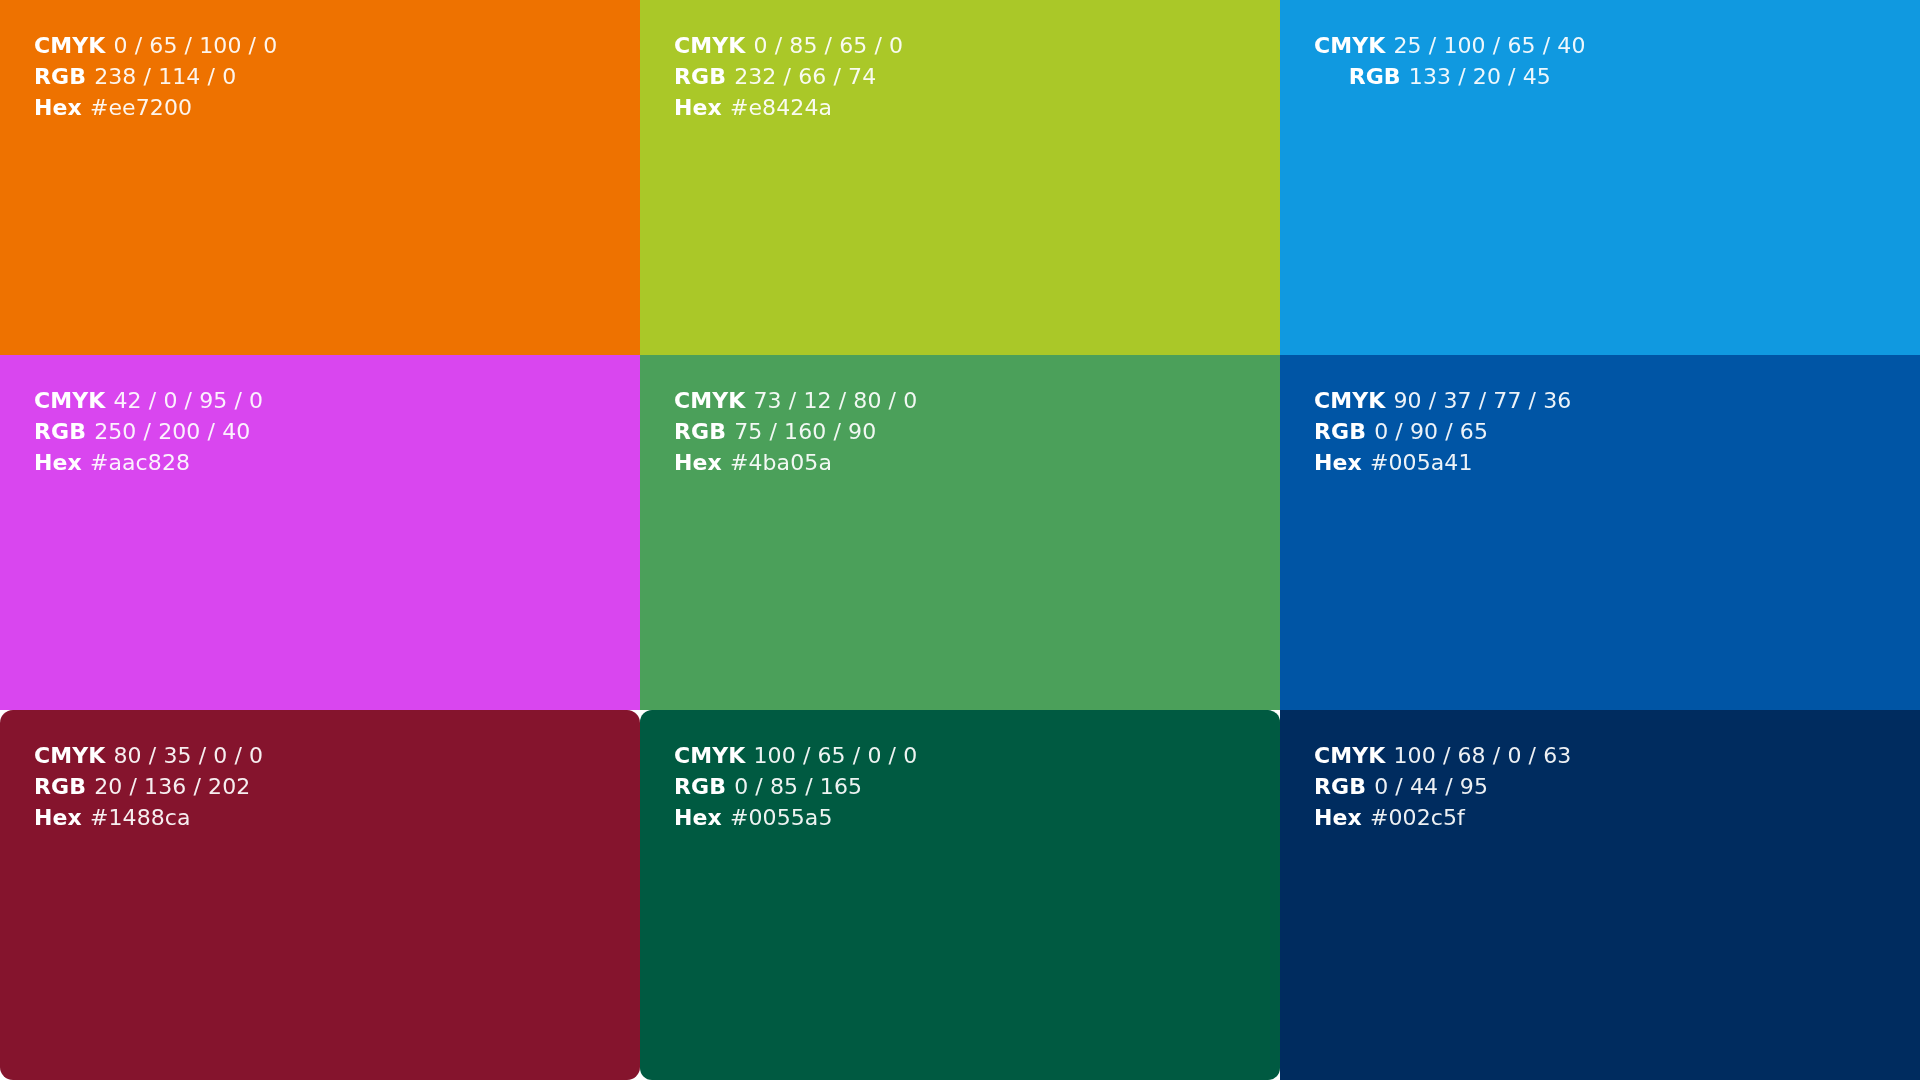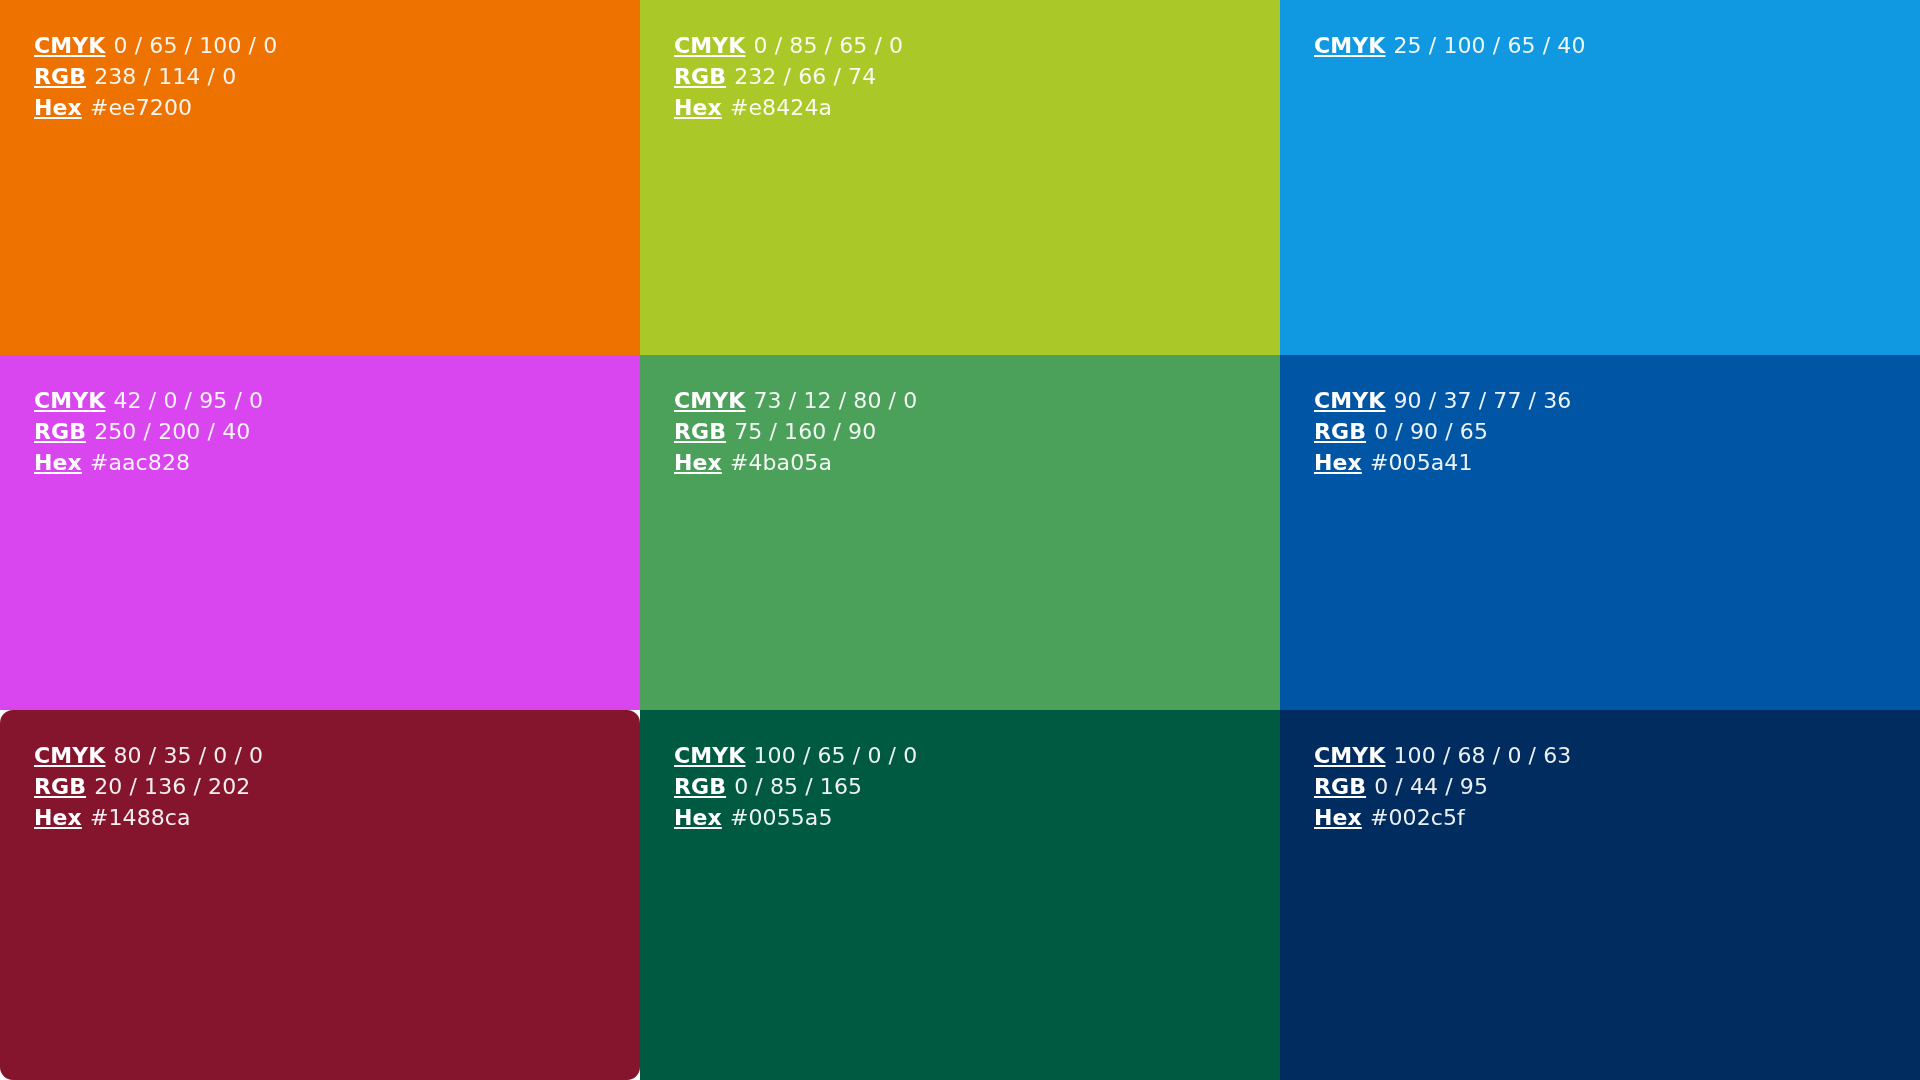--- a/index.html
+++ b/index.html
@@ -39,21 +39,20 @@
 
   .info-row {
     font-size: 22px;
     color: #ffffff;
     letter-spacing: 0.1px;
   }
 
   .info-key {
     font-weight: 700;
     color: #ffffff;
-    text-decoration: underline;
   }
 
   .info-val {
     font-weight: 400;
     color: #ffffff;
     opacity: 0.93;
     margin-left: 1px;
   }
 </style>
 </head>
@@ -73,20 +72,21 @@
     <div class="swatch-info">
       <div class="info-row"><span class="info-key">CMYK</span> <span class="info-val">0 / 85 / 65 / 0</span></div>
       <div class="info-row"><span class="info-key">RGB</span> <span class="info-val">232 / 66 / 74</span></div>
       <div class="info-row"><span class="info-key">Hex</span> <span class="info-val">#e8424a</span></div>
     </div>
   </div>
 
   <div class="swatch" style="background-color: rgb(16, 153, 224); text-align: center;">
     <div class="swatch-info">
       <div class="info-row"><span class="info-key">CMYK</span> <span class="info-val">25 / 100 / 65 / 40</span></div>
+      <div class="info-row"><span class="info-key">RGB</span> <span class="info-val">133 / 20 / 45</span></div>
     </div>
   </div>
 
   <div class="swatch" style="background-color: #d946ef;">
     <div class="swatch-info">
       <div class="info-row"><span class="info-key">CMYK</span> <span class="info-val">42 / 0 / 95 / 0</span></div>
       <div class="info-row"><span class="info-key">RGB</span> <span class="info-val">250 / 200 / 40</span></div>
       <div class="info-row"><span class="info-key">Hex</span> <span class="info-val">#aac828</span></div>
     </div>
   </div>
@@ -108,21 +108,21 @@
   </div>
 
   <div class="swatch" style="background-color: rgb(133, 20, 45); border-radius: 13px;">
     <div class="swatch-info">
       <div class="info-row"><span class="info-key">CMYK</span> <span class="info-val">80 / 35 / 0 / 0</span></div>
       <div class="info-row"><span class="info-key">RGB</span> <span class="info-val">20 / 136 / 202</span></div>
       <div class="info-row"><span class="info-key">Hex</span> <span class="info-val">#1488ca</span></div>
     </div>
   </div>
 
-  <div class="swatch" style="background-color: rgb(0, 90, 65);">
+  <div class="swatch" style="background-color: rgb(0, 90, 65); border-radius: 12px;">
     <div class="swatch-info">
       <div class="info-row"><span class="info-key">CMYK</span> <span class="info-val">100 / 65 / 0 / 0</span></div>
       <div class="info-row"><span class="info-key">RGB</span> <span class="info-val">0 / 85 / 165</span></div>
       <div class="info-row"><span class="info-key">Hex</span> <span class="info-val">#0055a5</span></div>
     </div>
   </div>
 
   <div class="swatch" style="background-color: rgb(0, 44, 95);">
     <div class="swatch-info">
       <div class="info-row"><span class="info-key">CMYK</span> <span class="info-val">100 / 68 / 0 / 63</span></div>

